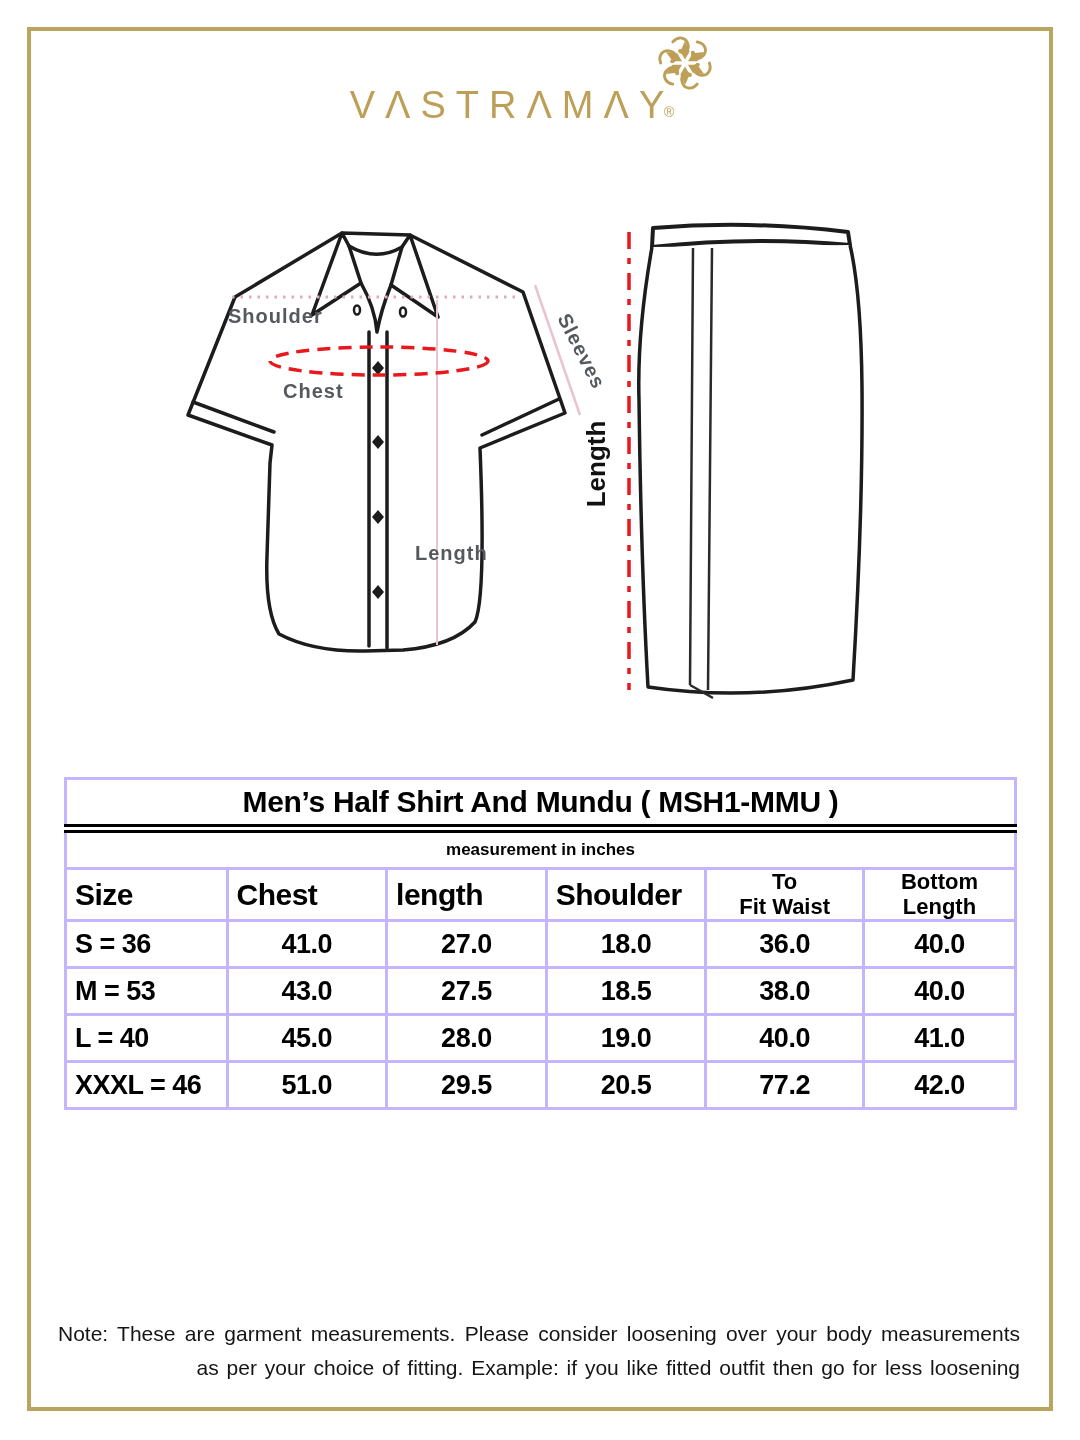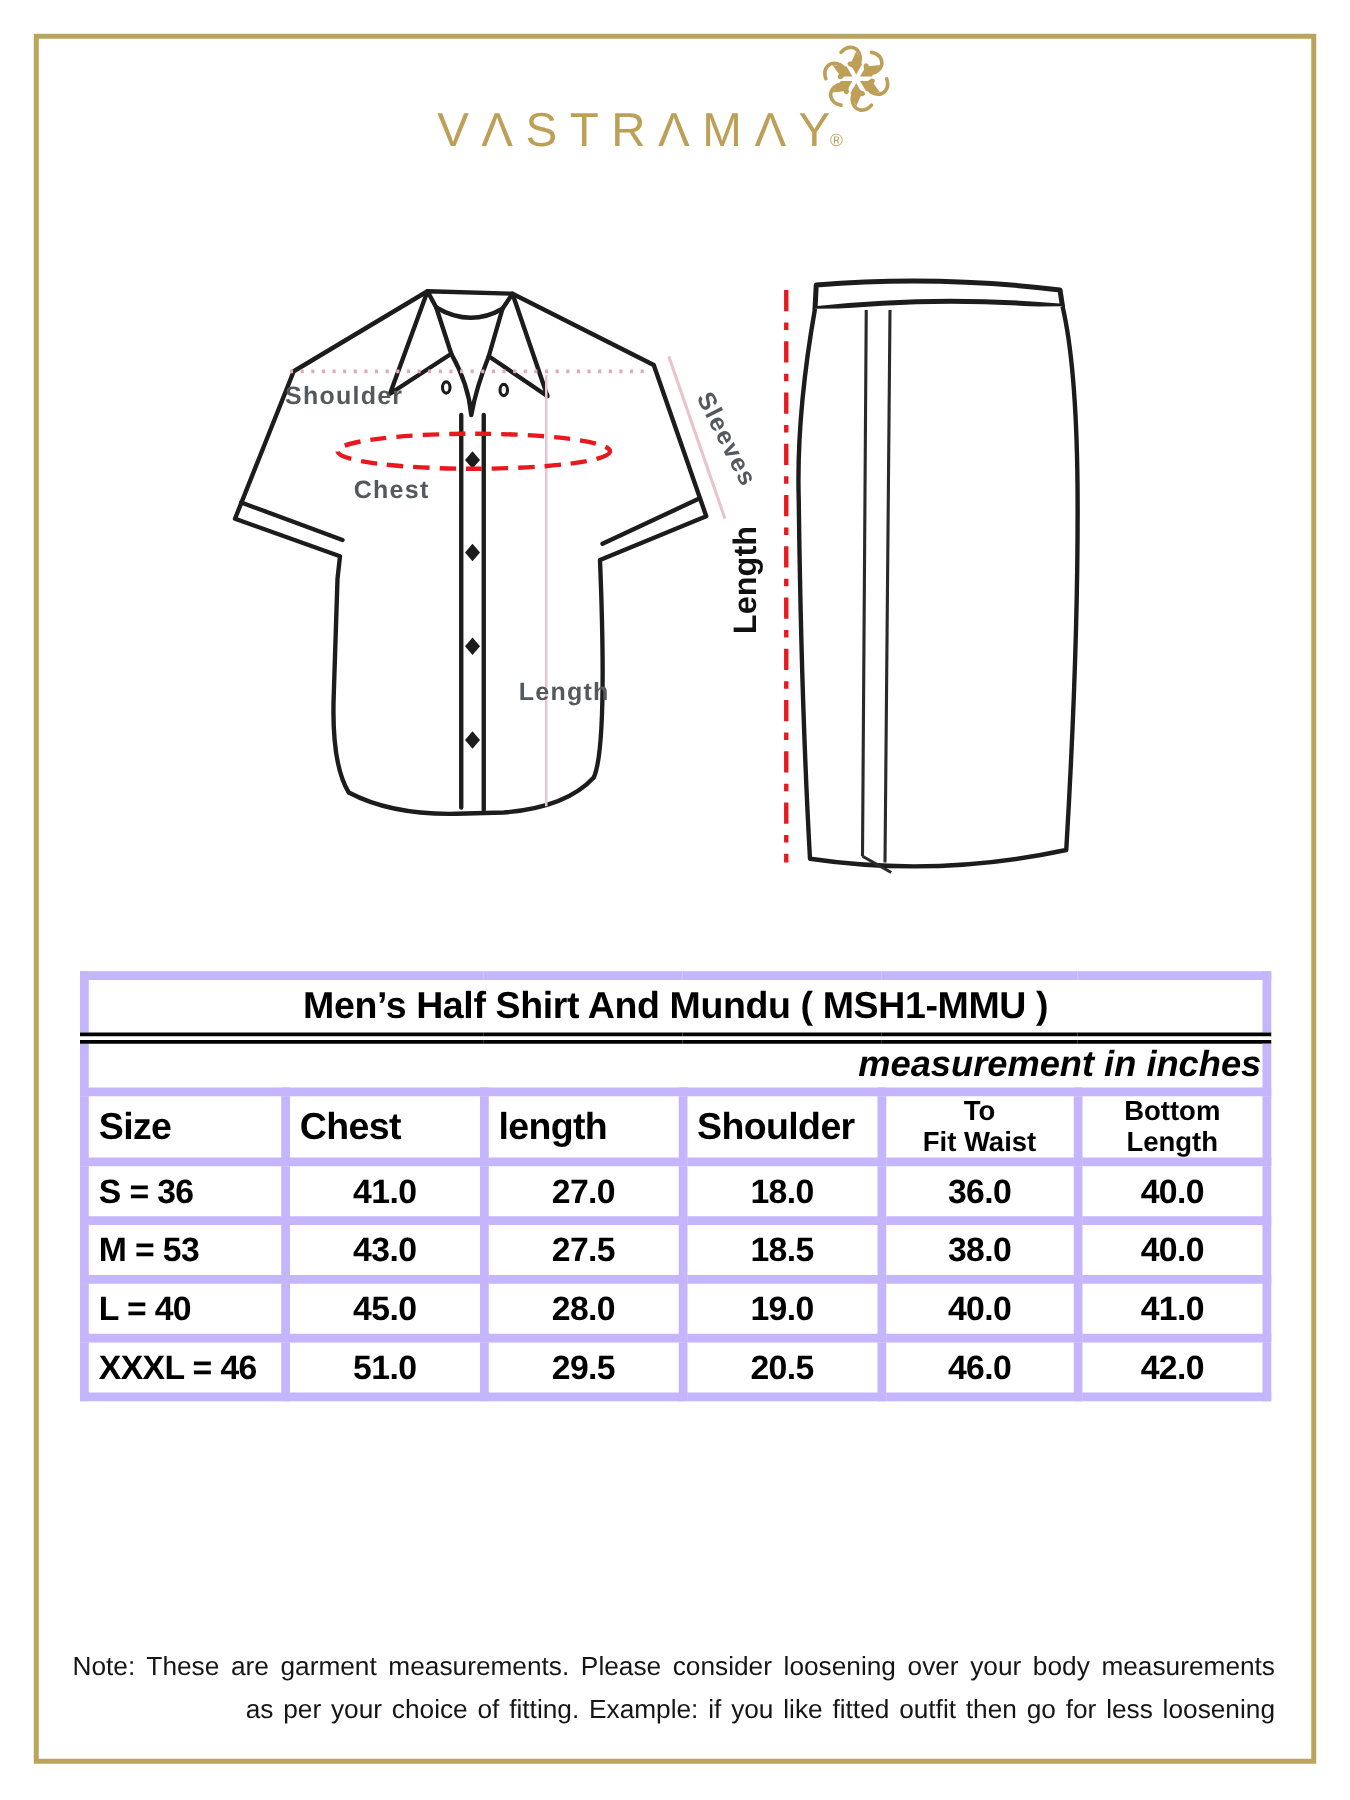--- a/index.html
+++ b/index.html
@@ -26,26 +26,26 @@
   .logo-emblem { position:absolute; left:653px; top:34px; }
   
   .shirt-svg { position:absolute; left:183px; top:226px; }
   .mundu-svg { position:absolute; left:575px; top:212px; }
   .diag-label { font-weight:bold; fill:#55595d; font-size:20px; letter-spacing:1px; }
   
   .size-table {
     position:absolute; left:64px; top:777px; width:953px;
     border-collapse:collapse; table-layout:fixed; background:#fff;
   }
-  .size-table td { border:7px solid #c4b5fd; color:#000; overflow:hidden; }
+  .size-table td { border:3px solid #c4b5fd; color:#000; overflow:hidden; }
   .t-title {
     height:50px; font-size:30px; font-weight:bold; text-align:center;
     border-bottom:9px double #000 !important; letter-spacing:-0.3px;
   }
-  .t-sub { height:40px; font-size:29px; font-weight:bold; text-align:right;font-style:italic; }
+  .t-sub { height:40px; font-size:17px; font-weight:bold; text-align:center; }
   .head-row td {
     height:52px; font-size:30px; font-weight:bold; text-align:left;
     padding-left:8px; letter-spacing:-0.5px;
   }
   .head-row td.two {
     font-size:22px; text-align:center; padding:0; line-height:1.12; letter-spacing:0;
   }
   .head-row td.two span { display:block; }
   .data-row td {
     height:47px; font-size:27px; font-weight:bold; text-align:center;
@@ -192,21 +192,21 @@
         <td>28.0</td>
         <td>19.0</td>
         <td>40.0</td>
         <td>41.0</td>
       </tr>
       <tr class="data-row">
         <td class="size-cell">XXXL = 46</td>
         <td>51.0</td>
         <td>29.5</td>
         <td>20.5</td>
-        <td>46.0</td>
+        <td>77.2</td>
         <td>42.0</td>
       </tr>
     </tbody>
   </table>
 
   <p class="note">Note: These are garment measurements. Please consider loosening over your body measurements as per your choice of fitting. Example: if you like fitted outfit then go for less loosening</p>
 
 </div>
 
 </body></html>

